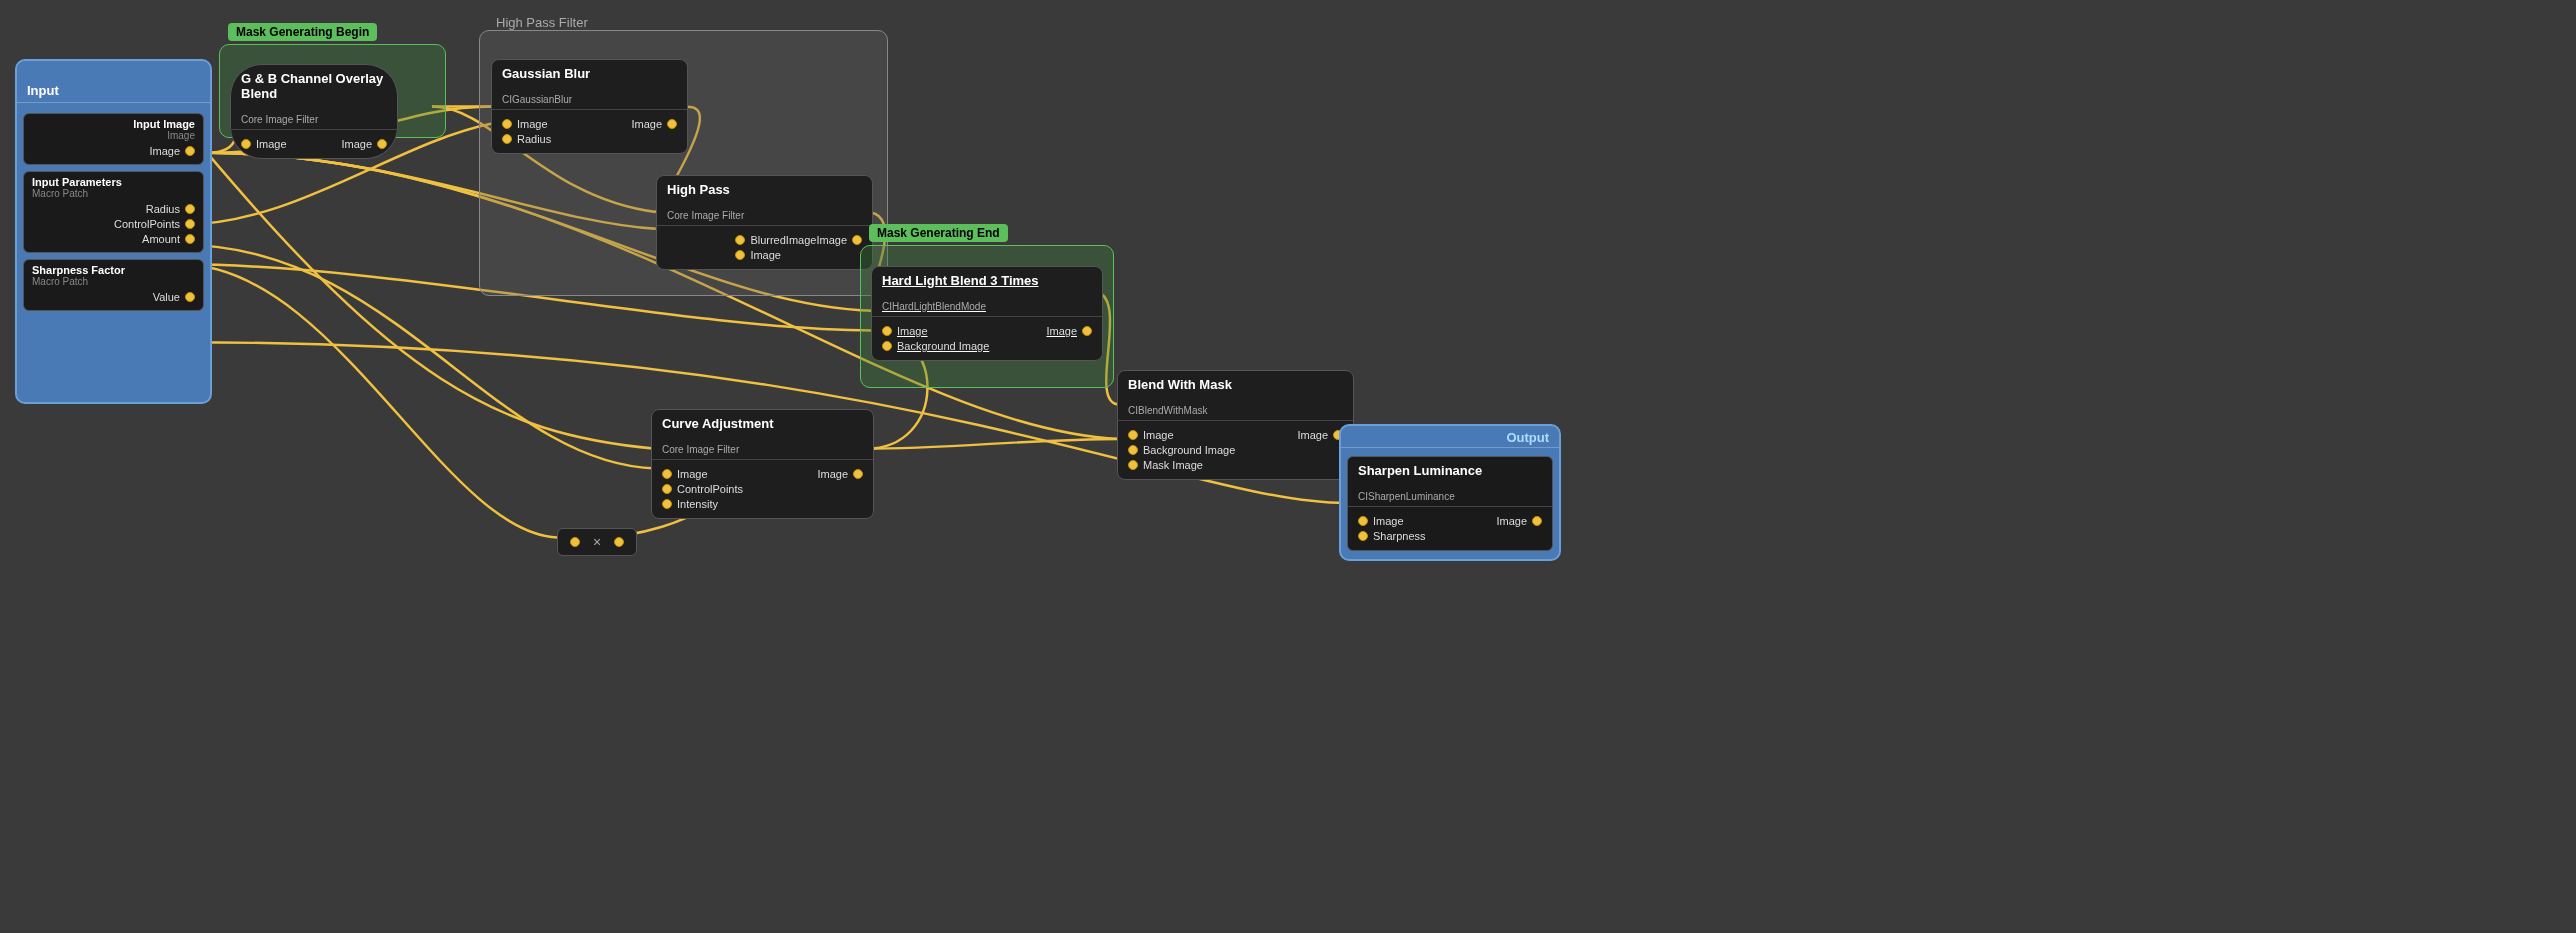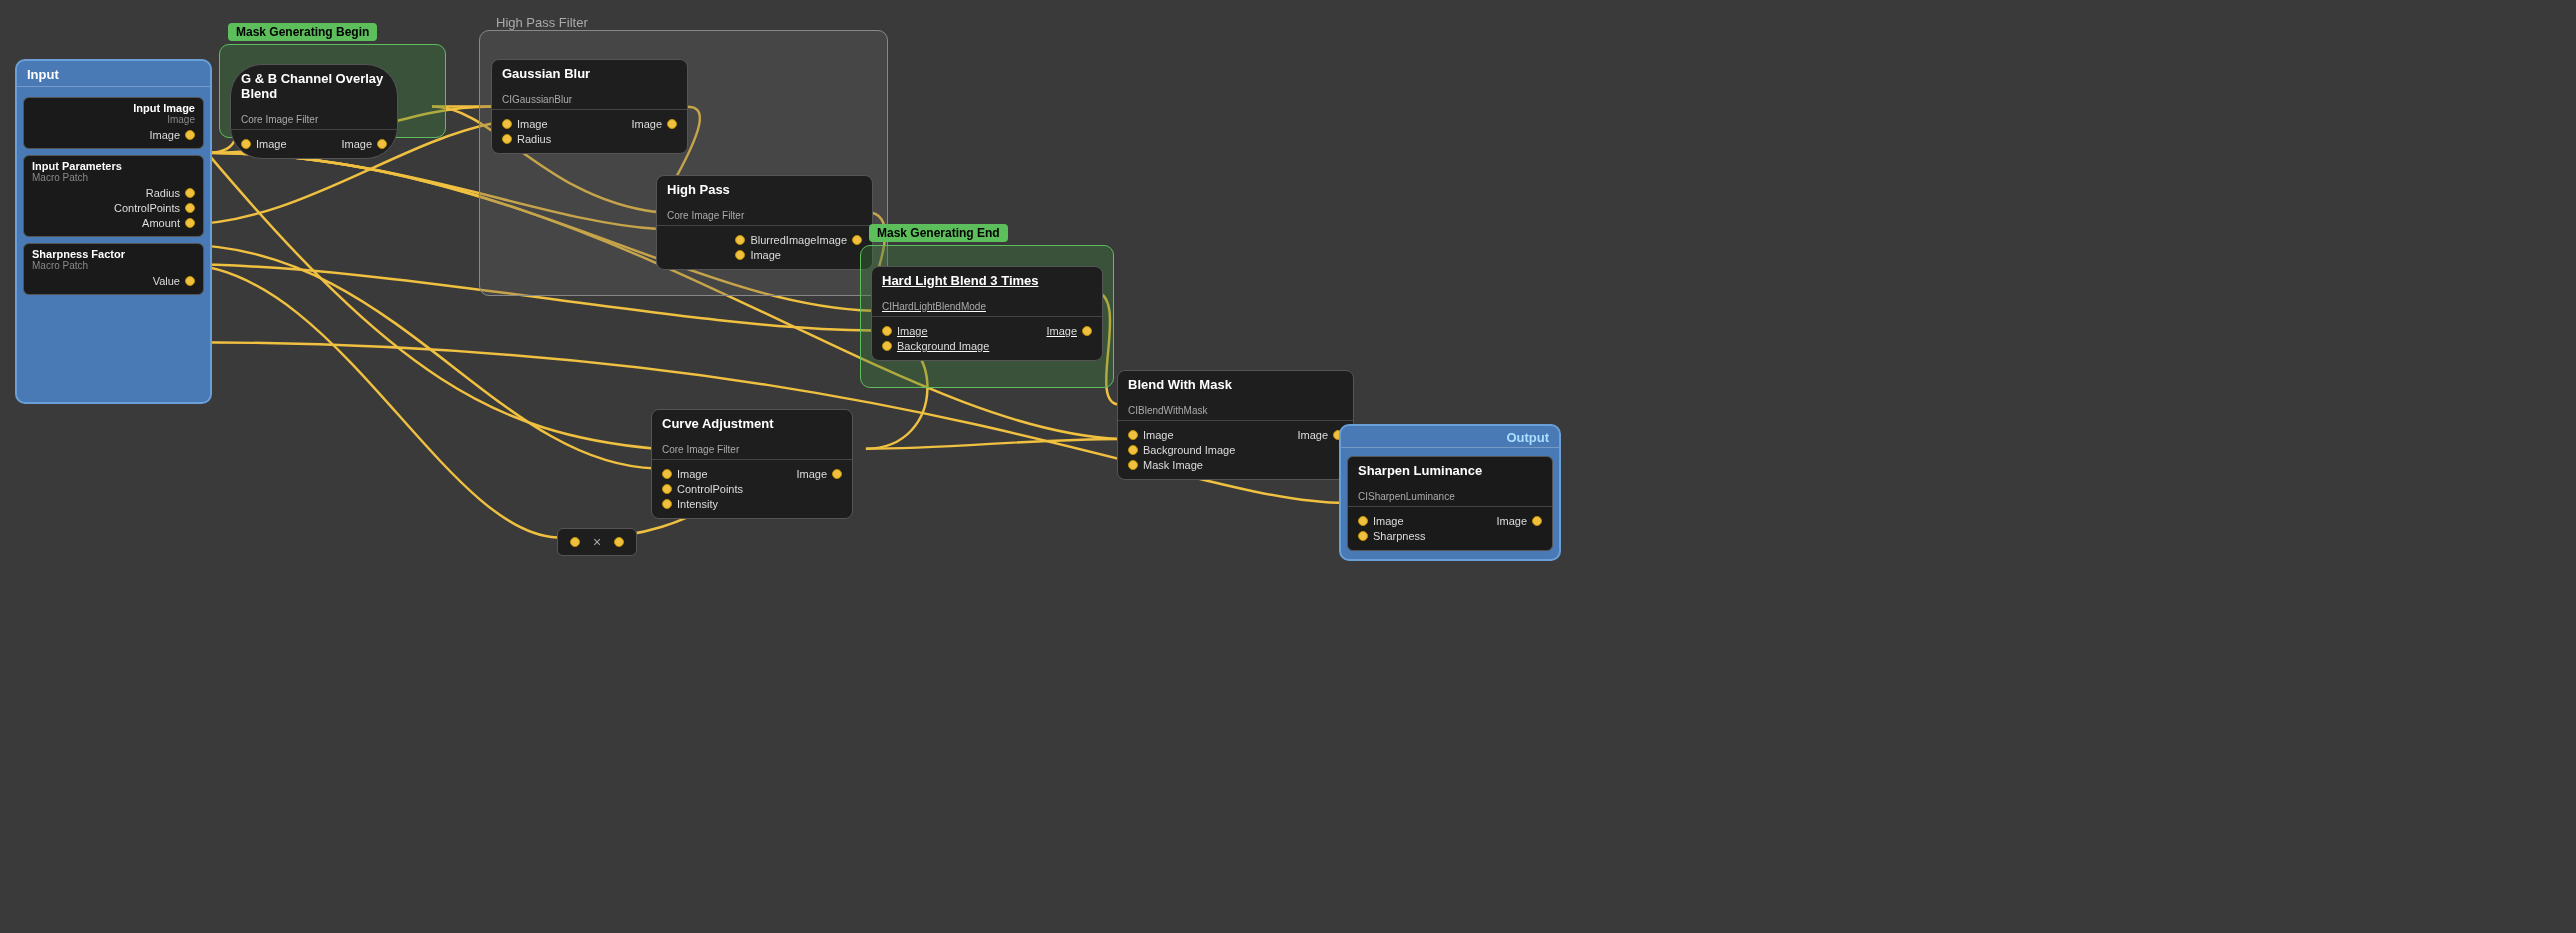--- a/index.html
+++ b/index.html
@@ -266,21 +266,21 @@
 
     <path class="conn" d="M 1358,415 C 1370,415 1365,475 1365,475"></path>
 
     <path class="conn" d="M 183,268 C 340,268 450,540 565,545"></path>
     <path class="conn" d="M 600,545 C 700,545 800,475 665,475"></path>
 
     <path class="conn" d="M 878,455 C 960,455 960,335 885,335"></path>
   </svg>
 
   <div id="node-input" class="node node-blue">
-    <div style="padding:6px 10px 4px 10px; border-bottom:1px solid rgba(255,255,255,0.25);">
+    <div style="padding:6px 10px 4px 10px; border-bottom:1px solid rgba(255,255,255,0.25);margin-top:16px;">
       <span class="node-title">Input</span>
     </div>
 
     <div class="input-section" style="margin-top:10px;text-align:right;">
       <div class="section-title">Input Image</div>
       <div class="section-subtitle">Image</div>
       <div class="port-row" style="margin-top:4px; justify-content:flex-end;">
         <span class="port-label">Image</span>
         <span class="port-dot port-dot-right"></span>
       </div>
@@ -411,21 +411,21 @@
       </div>
       <div>
         <div class="port-row port-row-right">
           <span class="port-label">Image</span>
           <span class="port-dot port-dot-right"></span>
         </div>
       </div>
     </div>
   </div>
 
-  <div style="position:absolute; left:651px; top:409px; width:202px;" class="node node-dark">
+  <div style="position:absolute; left:651px; top:409px; width:223px;" class="node node-dark">
     <div class="node-header">
       <div class="node-title">Curve Adjustment</div>
       <div class="node-subtitle">Core Image Filter</div>
     </div>
     <div class="node-body" style="display:flex; justify-content:space-between;">
       <div>
         <div class="port-row">
           <span class="port-dot"></span>
           <span class="port-label">Image</span>
         </div>

